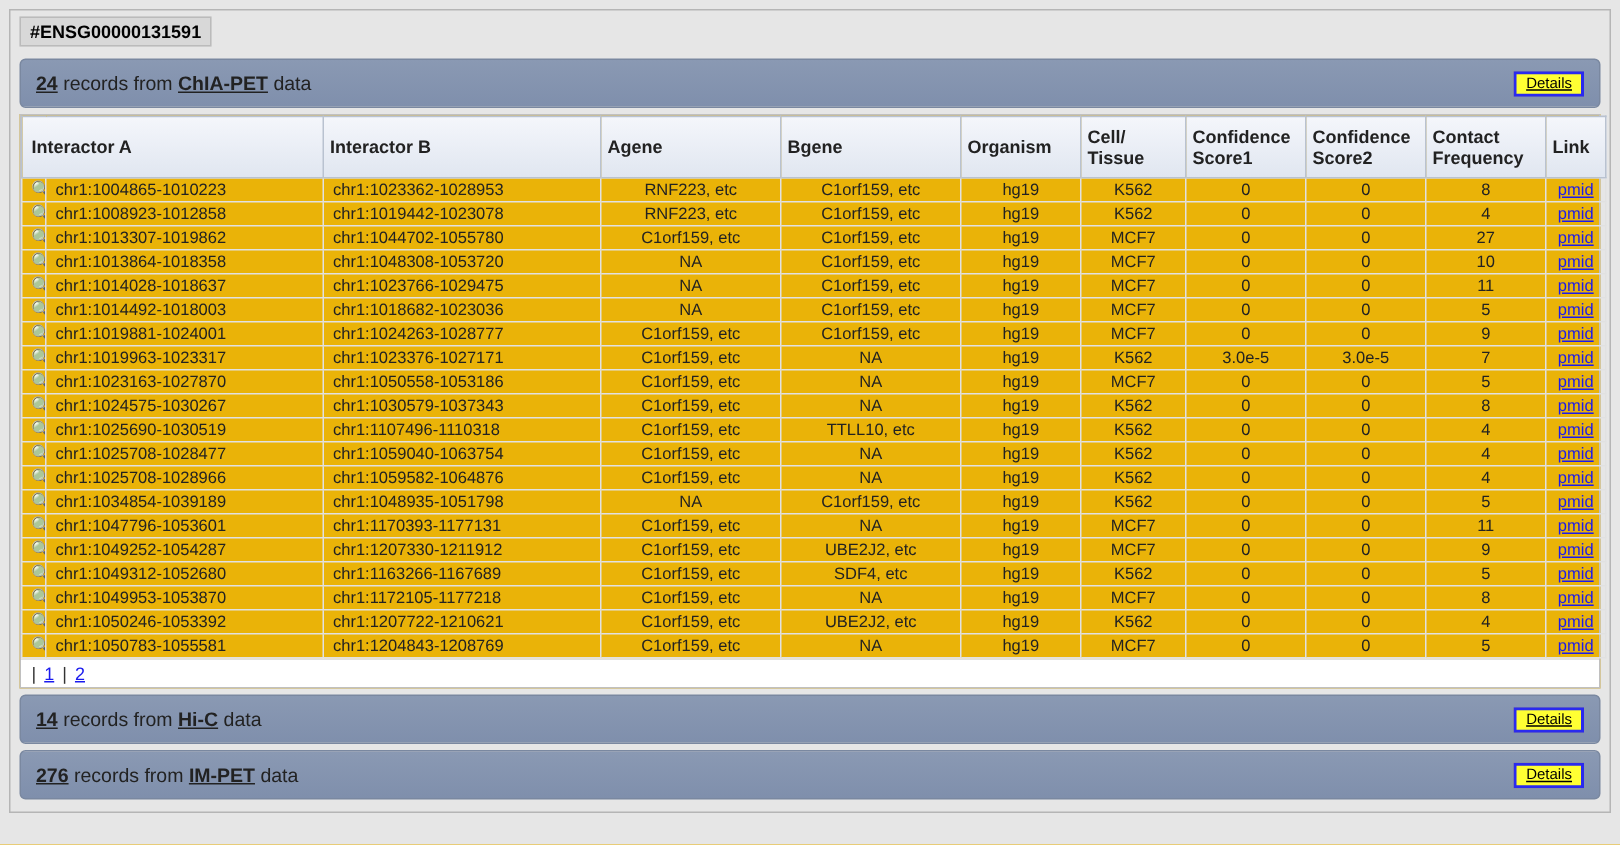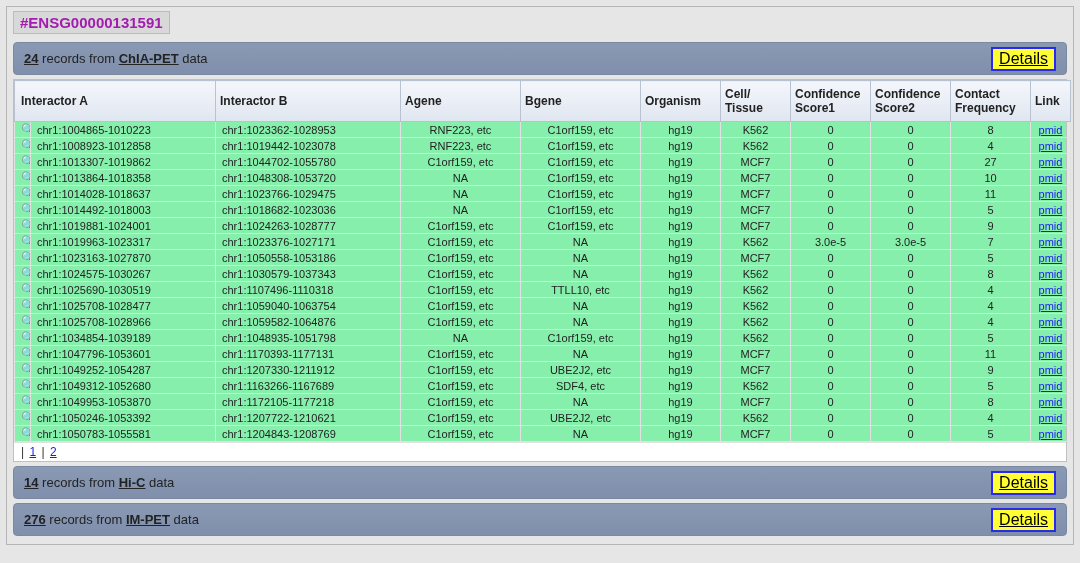--- a/index.html
+++ b/index.html
@@ -15,23 +15,23 @@
   .outer {
     border: 1px solid #b5b5b5;
     background: #e6e6e6;
     padding: 4px 6px 8px;
   }
   .page-title {
     display: inline-block;
     background: #d8d8d8;
     border: 1px solid #bbb;
     padding: 2px 6px;
-    font-size: 15px;
+    font-size: 12px;
     font-weight: bold;
-    color: #a21caf;
+    color: #000000;
     margin-bottom: 4px;
   }
   .section-bar {
     position: relative;
     background: linear-gradient(#8a99b3, #7f8fac);
     border: 1px solid #7a88a0;
     border-radius: 4px;
     padding: 8px 10px;
     color: #222;
     font-size: 13px;
@@ -42,25 +42,25 @@
   .details-btn {
     position: absolute;
     right: 10px;
     top: 50%;
     transform: translateY(-50%);
     background: #ffff33;
     border: 2px solid #2a2aee;
     padding: 1px 6px;
     color: #000;
     text-decoration: underline;
-    font-size: 16px;
+    font-size: 10px;
     cursor: pointer;
   }
   .grid {
-    background: #86efac;
+    background: #eab308;
     border: 1px solid #c0c0c0;
     margin-top: 4px;
   }
   table.data {
     width: 100%;
     border-collapse: collapse;
     table-layout: fixed;
   }
   table.data th {
     background: linear-gradient(#f4f6fb, #e0e6f0);

